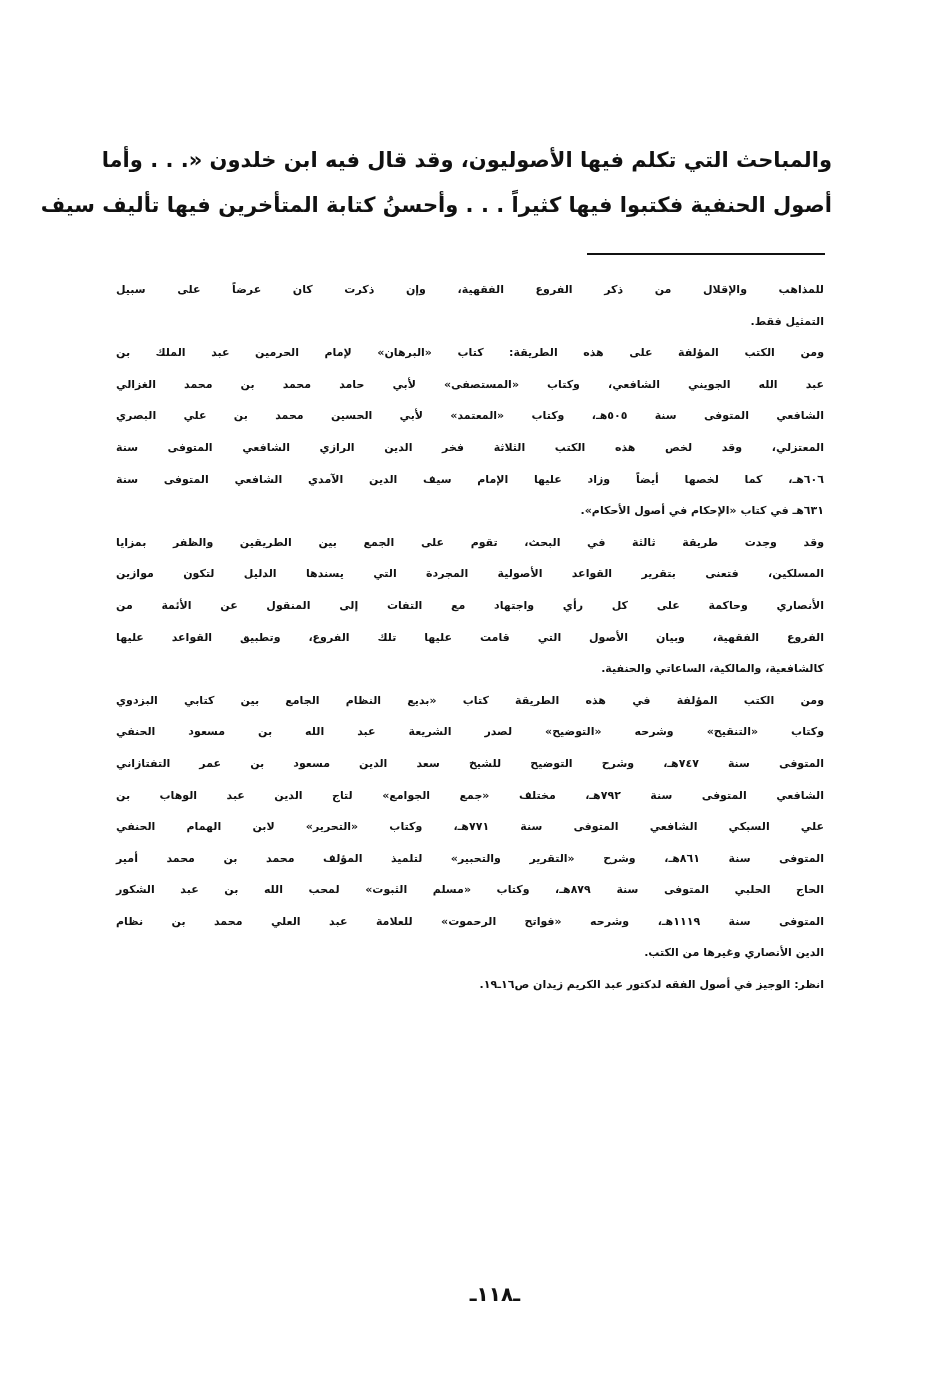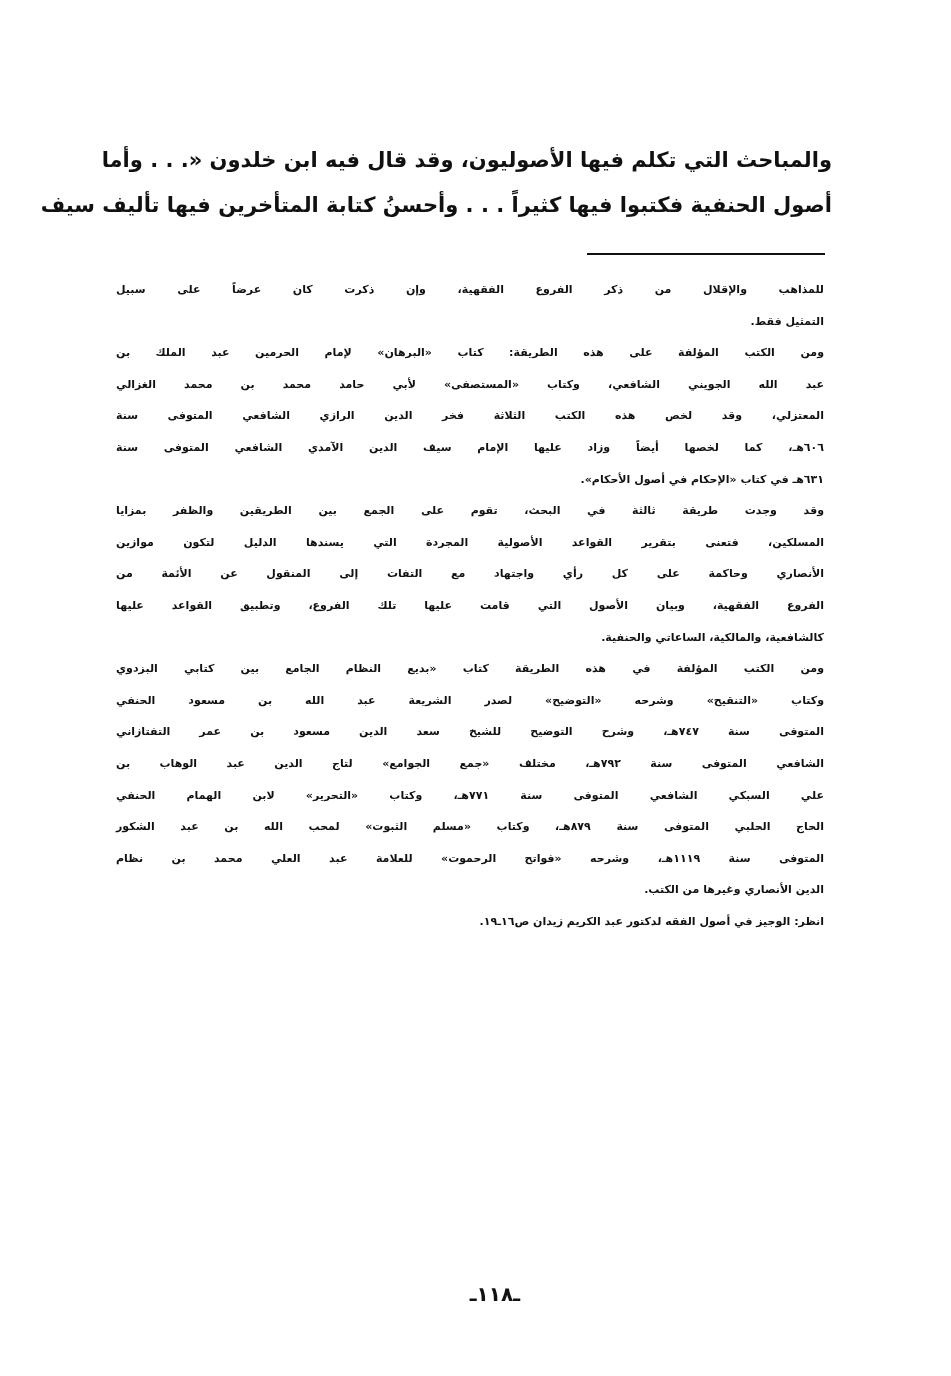--- a/index.html
+++ b/index.html
@@ -28,33 +28,35 @@
     <span class="line">أصول الحنفية فكتبوا فيها كثيراً . . . وأحسنُ كتابة المتأخرين فيها تأليف سيف</span>
   </div>
 
   <div class="divider"></div>
 
   <div class="footnote" id="footnote">
       <span class="line">للمذاهب والإقلال من ذكر الفروع الفقهية، وإن ذكرت كان عرضاً على سبيل</span>
       <span class="line short">التمثيل فقط.</span>
       <span class="line">ومن الكتب المؤلفة على هذه الطريقة: كتاب «البرهان» لإمام الحرمين عبد الملك بن</span>
       <span class="line">عبد الله الجويني الشافعي، وكتاب «المستصفى» لأبي حامد محمد بن محمد الغزالي</span>
+      <span class="line">الشافعي المتوفى سنة ٥٠٥هـ، وكتاب «المعتمد» لأبي الحسين محمد بن علي البصري</span>
       <span class="line">المعتزلي، وقد لخص هذه الكتب الثلاثة فخر الدين الرازي الشافعي المتوفى سنة</span>
       <span class="line">٦٠٦هـ، كما لخصها أيضاً وزاد عليها الإمام سيف الدين الآمدي الشافعي المتوفى سنة</span>
       <span class="line short">٦٣١هـ في كتاب «الإحكام في أصول الأحكام».</span>
       <span class="line">وقد وجدت طريقة ثالثة في البحث، تقوم على الجمع بين الطريقين والظفر بمزايا</span>
       <span class="line">المسلكين، فتعنى بتقرير القواعد الأصولية المجردة التي يسندها الدليل لتكون موازين</span>
       <span class="line">الأنصاري وحاكمة على كل رأي واجتهاد مع التفات إلى المنقول عن الأئمة من</span>
       <span class="line">الفروع الفقهية، وبيان الأصول التي قامت عليها تلك الفروع، وتطبيق القواعد عليها</span>
       <span class="line short">كالشافعية، والمالكية، الساعاتي والحنفية.</span>
       <span class="line">ومن الكتب المؤلفة في هذه الطريقة كتاب «بديع النظام الجامع بين كتابي البزدوي</span>
       <span class="line">وكتاب «التنقيح» وشرحه «التوضيح» لصدر الشريعة عبد الله بن مسعود الحنفي</span>
       <span class="line">المتوفى سنة ٧٤٧هـ، وشرح التوضيح للشيخ سعد الدين مسعود بن عمر التفتازاني</span>
       <span class="line">الشافعي المتوفى سنة ٧٩٢هـ، مختلف «جمع الجوامع» لتاج الدين عبد الوهاب بن</span>
       <span class="line">علي السبكي الشافعي المتوفى سنة ٧٧١هـ، وكتاب «التحرير» لابن الهمام الحنفي</span>
+      <span class="line">المتوفى سنة ٨٦١هـ، وشرح «التقرير والتحبير» لتلميذ المؤلف محمد بن محمد أمير</span>
       <span class="line">الحاج الحلبي المتوفى سنة ٨٧٩هـ، وكتاب «مسلم الثبوت» لمحب الله بن عبد الشكور</span>
       <span class="line">المتوفى سنة ١١١٩هـ، وشرحه «فواتح الرحموت» للعلامة عبد العلي محمد بن نظام</span>
       <span class="line short">الدين الأنصاري وغيرها من الكتب.</span>
       <span class="line short">انظر: الوجيز في أصول الفقه لدكتور عبد الكريم زيدان ص١٦ـ١٩.</span>
     </div>
 
   <div class="page-number">ـ١١٨ـ</div>
 
 </div>
 

